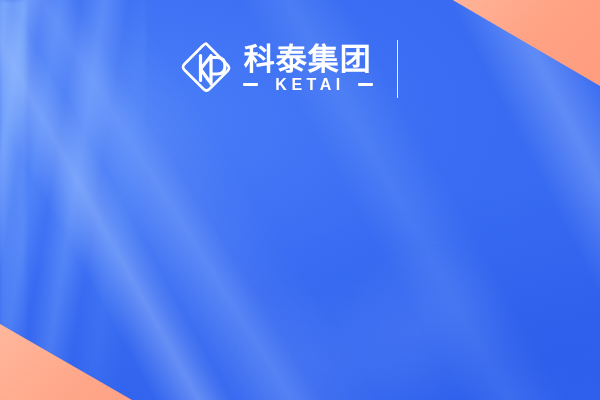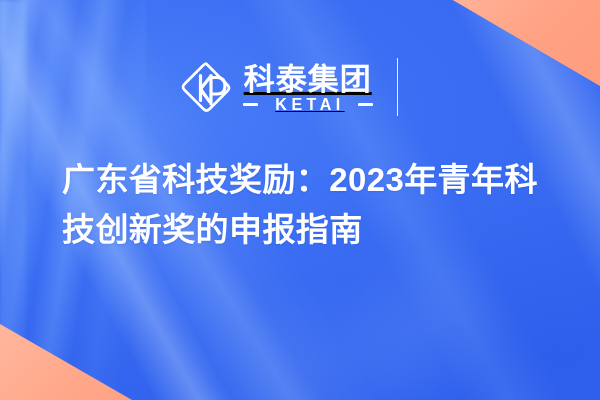--- a/index.html
+++ b/index.html
@@ -136,24 +136,23 @@
     clip-path: polygon(0 0, 0 100%, 100% 100%);
   }
 
   
   .header {
     position: absolute;
     left: 0; right: 0;
     top: 40px;
     height: 76px;
     display: flex;
-    align-items: flex-end;
+    align-items: flex-start;
     justify-content: center;
     gap: 0;
-    text-decoration: underline;
   }
   .brand {
     display: flex;
     align-items: center;
     gap: 11px;
   }
   .brand-mark { width: 52px; height: 56px; display: block; flex: 0 0 auto; }
   .brand-words {
     display: flex;
     flex-direction: column;
@@ -280,15 +279,14 @@
           <span class="brand-dash"></span>
         </div>
       </div>
     </div>
 
     <div class="divider"></div>
 
 
   </div>
 
-  <div class="headline">广东省科技奖励：2023年青年科技创新奖的申报指南</div>
 
 </div>
 
 </body></html>

